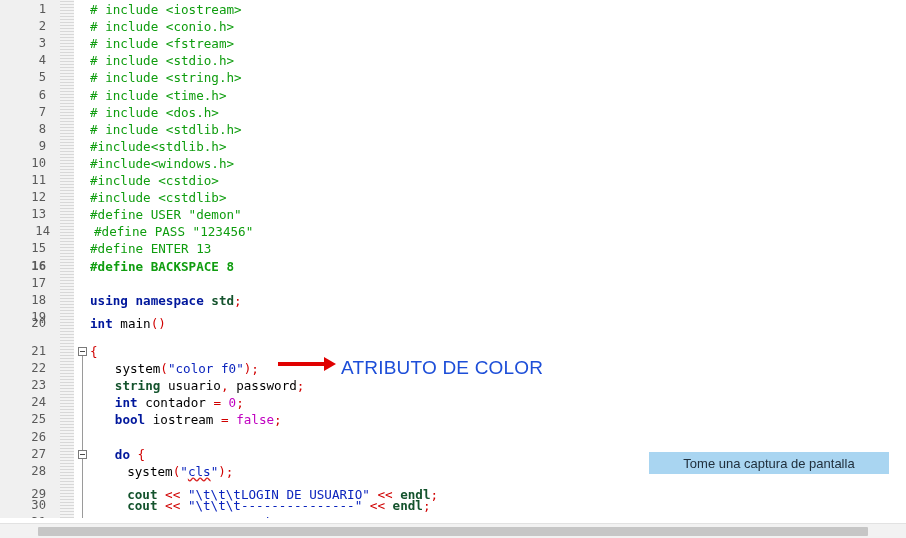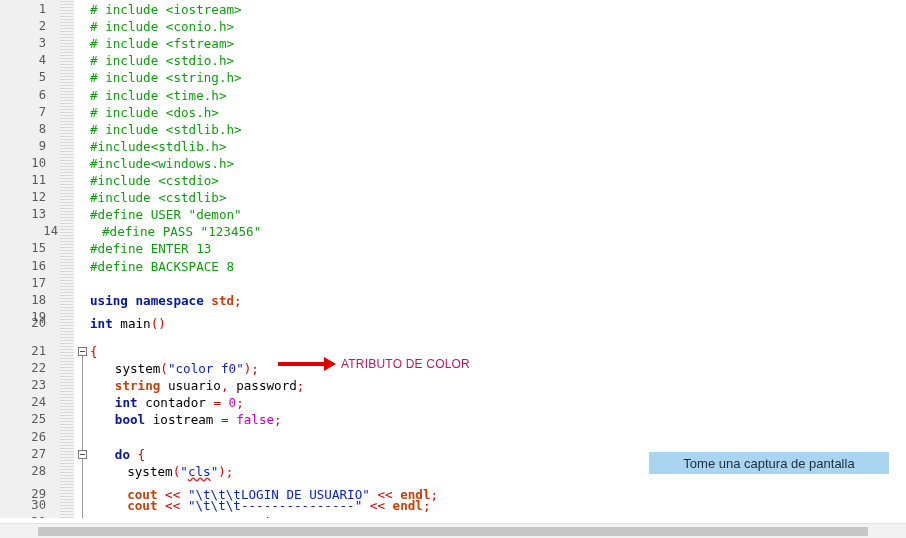--- a/index.html
+++ b/index.html
@@ -76,21 +76,21 @@
   }
   .code {
     position: absolute;
     left: 90px;
     color: #000000;
   }
 
   
   .t-pre   { color: #0f9d0f; }            
   .t-kw    { color: #00179c; font-weight: bold; }  
-  .t-type  { color: #c2410c; font-weight: bold; }  
+  .t-type  { color: #14532d; font-weight: bold; }  
   .t-str   { color: #0b24bd; }            
   .t-num   { color: #c000c0; }            
   .t-punc  { color: #d00000; }            
   .t-plain { color: #000000; }
   .t-id    { color: #000000; }
 
   .squig {
     text-decoration: underline wavy #d82020;
     text-decoration-skip-ink: none;
   }
@@ -134,23 +134,23 @@
   .annot-arrow .head {
     position: absolute;
     top: 0px;
     width: 0; height: 0;
     border-top: 7px solid transparent;
     border-bottom: 7px solid transparent;
     border-left: 12px solid #e00000;
   }
   .annot-label {
     position: absolute;
-    color: #be185d;
+    color: #1d4ed8;
     font-family: "Liberation Sans", sans-serif;
-    font-size: 12px;
+    font-size: 19px;
     letter-spacing: 0.2px;
     white-space: nowrap;
   }
 
   
   .tooltip {
     position: absolute;
     background: #a9d5f1;
     color: #21303d;
     font-family: "Liberation Sans", sans-serif;
@@ -204,23 +204,23 @@
       <div class="line" style="top: 52.3px; position: absolute; left: 0px; width: 906px;"><span class="lnum">4</span><span class="code" style="left: 90px;"><span class="t-pre"># include &lt;stdio.h&gt;</span></span></div>
       <div class="line" style="top: 69.4px; position: absolute; left: 0px; width: 906px;"><span class="lnum">5</span><span class="code" style="left: 90px;"><span class="t-pre"># include &lt;string.h&gt;</span></span></div>
       <div class="line" style="top: 86.5px; position: absolute; left: 0px; width: 906px;"><span class="lnum">6</span><span class="code" style="left: 90px;"><span class="t-pre"># include &lt;time.h&gt;</span></span></div>
       <div class="line" style="top: 103.6px; position: absolute; left: 0px; width: 906px;"><span class="lnum">7</span><span class="code" style="left: 90px;"><span class="t-pre"># include &lt;dos.h&gt;</span></span></div>
       <div class="line" style="top: 120.7px; position: absolute; left: 0px; width: 906px;"><span class="lnum">8</span><span class="code" style="left: 90px;"><span class="t-pre"># include &lt;stdlib.h&gt;</span></span></div>
       <div class="line" style="top: 137.8px; position: absolute; left: 0px; width: 906px;"><span class="lnum">9</span><span class="code" style="left: 90px;"><span class="t-pre">#include&lt;stdlib.h&gt;</span></span></div>
       <div class="line" style="top: 154.9px; position: absolute; left: 0px; width: 906px;"><span class="lnum">10</span><span class="code" style="left: 90px;"><span class="t-pre">#include&lt;windows.h&gt;</span></span></div>
       <div class="line" style="top: 172px; position: absolute; left: 0px; width: 906px;"><span class="lnum">11</span><span class="code" style="left: 90px;"><span class="t-pre">#include &lt;cstdio&gt;</span></span></div>
       <div class="line" style="top: 189.1px; position: absolute; left: 0px; width: 906px;"><span class="lnum">12</span><span class="code" style="left: 90px;"><span class="t-pre">#include &lt;cstdlib&gt;</span></span></div>
       <div class="line" style="top: 206.2px; position: absolute; left: 0px; width: 906px;"><span class="lnum">13</span><span class="code" style="left: 90px;"><span class="t-pre">#define USER "demon"</span></span></div>
-      <div class="line" style="top: 223.3px; position: absolute; left: 12px; width: 764px;"><span class="lnum">14</span><span class="code" style="left: 90px;"><span class="t-pre">#define PASS "123456"</span></span></div>
+      <div class="line" style="top: 223.3px; position: absolute; left: 4px; width: 764px;"><span class="lnum">14</span><span class="code" style="left: 90px;"><span class="t-pre">#define PASS "123456"</span></span></div>
       <div class="line" style="top: 240.4px; position: absolute; left: 0px; width: 906px;"><span class="lnum">15</span><span class="code" style="left: 90px;"><span class="t-pre">#define ENTER 13</span></span></div>
-      <div class="line" style="top: 257.5px; position: absolute; left: 0px; width: 788px;"><span class="lnum">16</span><span class="code" style="left: 90px;"><span class="t-pre">#define BACKSPACE 8</span></span></div>
+      <div class="line" style="top: 257.5px; position: absolute; left: 0px; width: 788px; font-weight: bold;"><span class="lnum">16</span><span class="code" style="left: 90px;"><span class="t-pre">#define BACKSPACE 8</span></span></div>
       <div class="line" style="top: 274.6px; position: absolute; left: 0px; width: 732px;"><span class="lnum">17</span><span class="code" style="left: 90px;"></span></div>
       <div class="line" style="top: 291.7px; position: absolute; left: 0px; width: 906px;"><span class="lnum">18</span><span class="code" style="left: 90px;"><span class="t-kw">using namespace </span><span class="t-type">std</span><span class="t-punc">;</span></span></div>
       <div class="line" style="top: 308.8px; position: absolute; left: 0px; width: 906px;"><span class="lnum">19</span><span class="code" style="left: 90px;"></span></div>
       <div class="line" style="top: 315px; position: absolute; left: 0px; width: 906px;"><span class="lnum">20</span><span class="code" style="left: 90px;"><span class="t-kw">int </span><span class="t-id">main</span><span class="t-punc">()</span></span></div>
       <div class="line" style="top: 343px; position: absolute; left: 0px; width: 906px; padding-left: 32px;"><span class="lnum">21</span><span class="code" style="left: 90px;"><span class="t-punc">{</span></span></div>
       <div class="line" style="top: 360.1px; position: absolute; left: 0px; width: 906px;"><span class="lnum">22</span><span class="code" style="left: 114.8px;"><span class="t-id">system</span><span class="t-punc">(</span><span class="t-str">"color f0"</span><span class="t-punc">);</span></span></div>
       <div class="line" style="top: 377.2px; position: absolute; left: 0px; width: 906px;"><span class="lnum">23</span><span class="code" style="left: 114.8px;"><span class="t-type">string</span><span class="t-plain"> usuario</span><span class="t-punc">,</span><span class="t-plain"> password</span><span class="t-punc">;</span></span></div>
       <div class="line" style="top: 394.3px; position: absolute; left: 0px; width: 906px;"><span class="lnum">24</span><span class="code" style="left: 114.8px;"><span class="t-kw">int </span><span class="t-plain">contador </span><span class="t-punc">= </span><span class="t-num">0</span><span class="t-punc">;</span></span></div>
       <div class="line" style="top: 411.4px; position: absolute; left: 0px; width: 906px;"><span class="lnum">25</span><span class="code" style="left: 114.8px;"><span class="t-kw">bool </span><span class="t-plain">iostream </span><span class="t-punc">= </span><span class="t-num">false</span><span class="t-punc">;</span></span></div>
       <div class="line" style="top: 428.5px; position: absolute; left: 0px; width: 811px;"><span class="lnum">26</span><span class="code" style="left: 90px;"></span></div>

